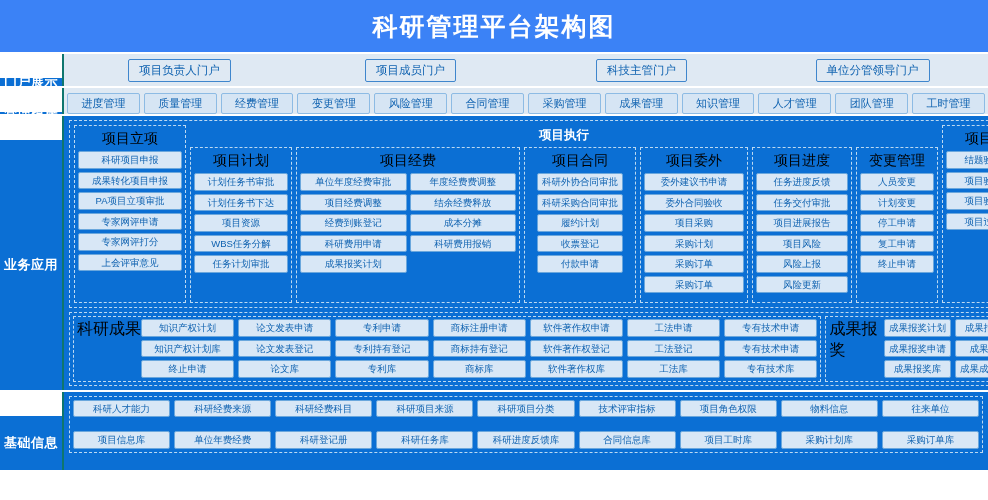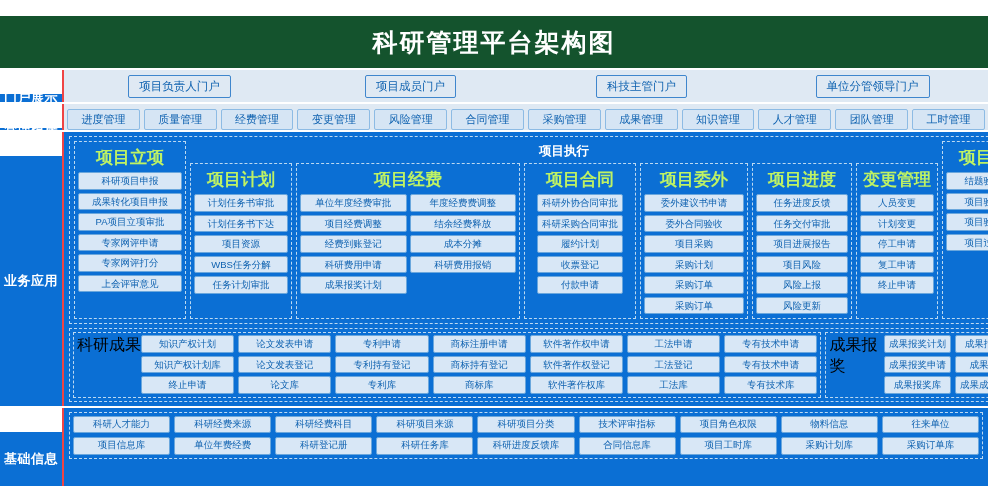--- a/index.html
+++ b/index.html
@@ -6,34 +6,34 @@
   body{
     width:988px;height:500px;overflow:hidden;
     background:#ffffff;
     font-family:"Liberation Sans","DejaVu Sans",sans-serif;
     -webkit-font-smoothing:antialiased;
   }
   .page{position:relative;width:988px;height:500px;background:#fff;}
 
   
   .title-bar{
-    height:52px;background:#14532d;display:flex;align-items:center;justify-content:center;margin-top:16px;
+    height:52px;background:#3b82f6;display:flex;align-items:center;justify-content:center;
   }
   .title-bar .title{
     color:#ffffff;font-size:25px;font-weight:bold;letter-spacing:2px;
   }
 
   
   .row{display:flex;align-items:stretch;border-top:2px solid #ffffff;}
   .row-label{
     width:62px;min-width:62px;background:#0b6fd4;color:#ffffff;
     font-size:13px;font-weight:bold;display:flex;align-items:center;justify-content:center;
     letter-spacing:0.5px;text-align:center;margin-top:24px;
   }
-  .row-body{flex:1;background:#dfe9f3;border-left:2px solid #ef4444;}
+  .row-body{flex:1;background:#dfe9f3;border-left:2px solid #0f766e;}
 
   
   .portal-row .row-body{padding:5px 0 5px 0;display:flex;align-items:center;}
   .portal-row{height:32px;}
   .portal-item{
     background:#dfe9f3;border:1px solid #3f86cd;color:#0f62b0;
     font-size:11.5px;padding:3px 10px;border-radius:2px;white-space:nowrap;
   }
   .portal-slot{flex:1;display:flex;justify-content:center;}
 
@@ -47,21 +47,21 @@
 
   
   .biz-row .row-body{background:#0b6fd4;padding:4px 5px 4px 5px;}
   .blockA{
     border:1px dashed #bcd9f2;padding:4px 4px 4px 4px;display:flex;gap:4px;align-items:stretch;
   }
   .group{
     border:1px dashed #bcd9f2;padding:2px 3px 4px 3px;display:flex;flex-direction:column;
   }
   .group > .g-title{
-    color:#bef264;font-size:17px;font-weight:bold;text-align:center;
+    color:#000000;font-size:14px;font-weight:normal;text-align:center;
     padding:2px 0 3px 0;white-space:nowrap;
   }
   .g-body{display:flex;gap:3px;border-radius:7px;}
   .g-col{display:flex;flex-direction:column;gap:3px;flex:1;}
   .tile{
     background:#d8e7f6;border:1px solid #6aa7dd;color:#0f62b0;
     font-size:11px;line-height:1;text-align:center;padding:3px 4px;border-radius:2px;
     white-space:nowrap;
   }
   .tile.small{font-size:9.5px;}
@@ -74,21 +74,21 @@
   
   .blockB{
     margin-top:4px;border:1px dashed #bcd9f2;padding:3px;display:flex;gap:4px;align-items:stretch;
   }
   .grid-sec{border:1px dashed #bcd9f2;padding:2px 3px 3px 3px;display:flex;flex-direction:row;}
   .grid-body{display:flex;gap:4px;flex:1;}
 
   
   .base-row .row-body{background:#0b6fd4;padding:4px 5px;}
   .blockC{border:1px dashed #bcd9f2;padding:3px;display:flex;gap:4px;}
-  .base-col{display:flex;flex-direction:column;gap:4px;flex:1;font-family:Liberation Serif, serif;}
+  .base-col{display:flex;flex-direction:column;gap:14px;flex:1;}
 </style>
 </head>
 <body>
 
 <div class="page">
 
   <div class="title-bar">
     <div class="title">科研管理平台架构图</div>
   </div>
 

